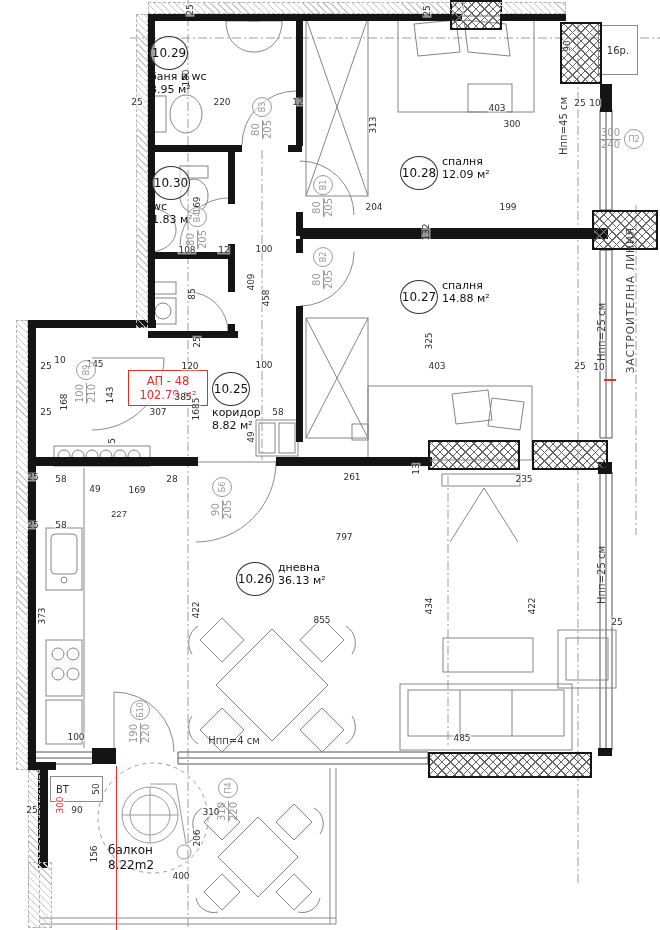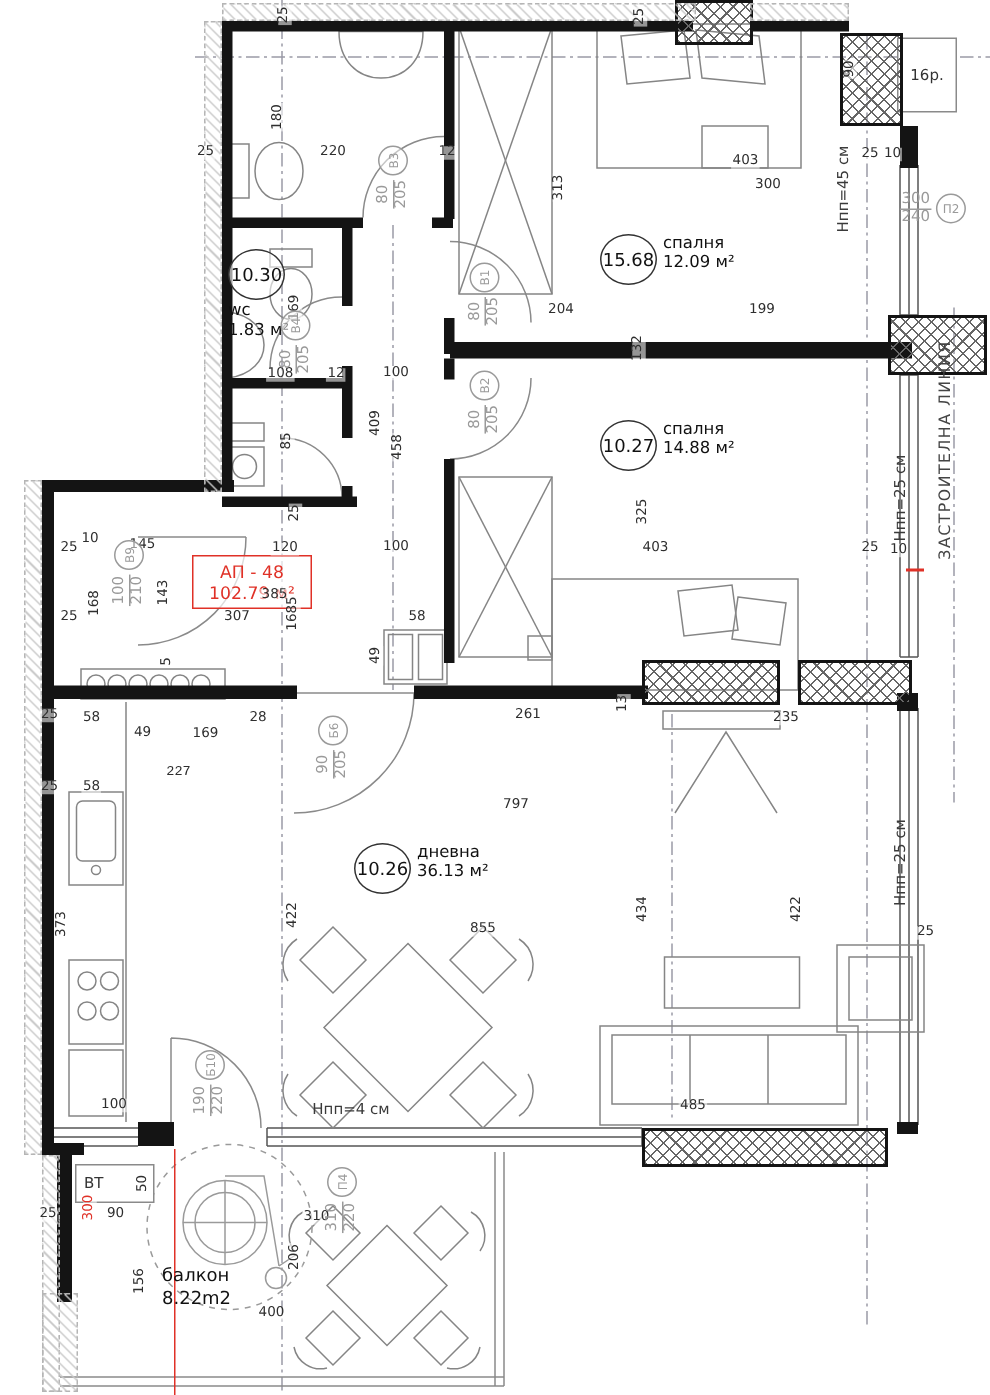--- a/index.html
+++ b/index.html
@@ -324,29 +324,43 @@
     <div class="dim" style="left: 211px; top: 812px;">310</div>
     <div class="dim v" style="left: 197px; top: 838px;">206</div>
     <div class="dim v" style="left: 94px; top: 854px;">156</div>
     <div class="dim" style="left: 181px; top: 876px;">400</div>
     <div class="dim v red" style="left: 60px; top: 805px;">300</div>
     <div class="ann v" style="left: 563px; top: 126px;">Hпп=45 см</div>
     <div class="ann v" style="left: 601px; top: 332px;">Hпп=25 см</div>
     <div class="ann v" style="left: 601px; top: 575px;">Hпп=25 см</div>
     <div class="ann" style="left: 234px; top: 740px;">Hпп=4 см</div>
     <div class="ann v zline" style="left: 630px; top: 300px;">ЗАСТРОИТЕЛНА ЛИНИЯ</div>
+    <div class="room-label below" style="left: 150px; top: 36px;">
+      <div class="rnum">10.29</div>
+      <div class="rtxt">
+        <div>баня и wc</div>
+        <div>3.95 м²</div>
+      </div>
+    </div>
     <div class="room-label below" style="left: 152px; top: 166px;">
       <div class="rnum">10.30</div>
       <div class="rtxt">
         <div>wc</div>
         <div>1.83 м²</div>
       </div>
     </div>
+    <div class="room-label below" style="left: 212px; top: 372px;">
+      <div class="rnum">10.25</div>
+      <div class="rtxt">
+        <div>коридор</div>
+        <div>8.82 м²</div>
+      </div>
+    </div>
     <div class="room-label" style="left: 400px; top: 156px;">
-      <div class="rnum">15.68</div>
+      <div class="rnum">10.28</div>
       <div class="rtxt">
         <div>спалня</div>
         <div>12.09 м²</div>
       </div>
     </div>
     <div class="room-label" style="left: 400px; top: 280px;">
       <div class="rnum">10.27</div>
       <div class="rtxt">
         <div>спалня</div>
         <div>14.88 м²</div>

